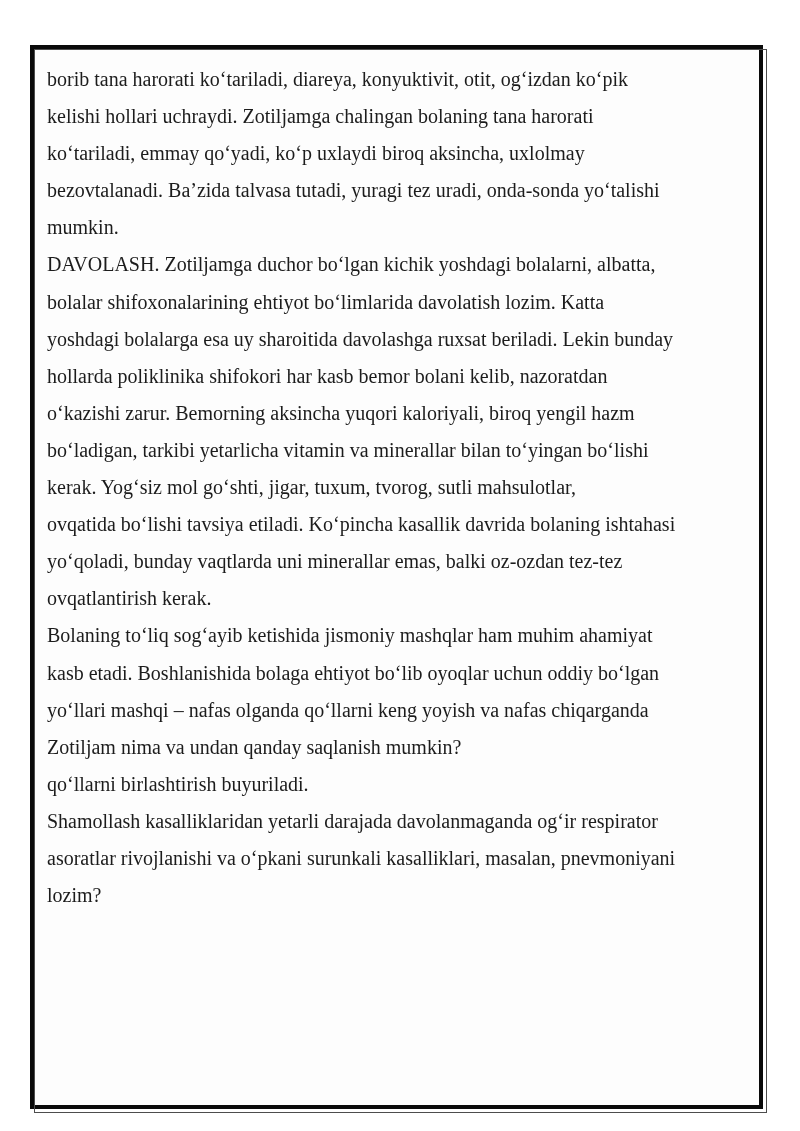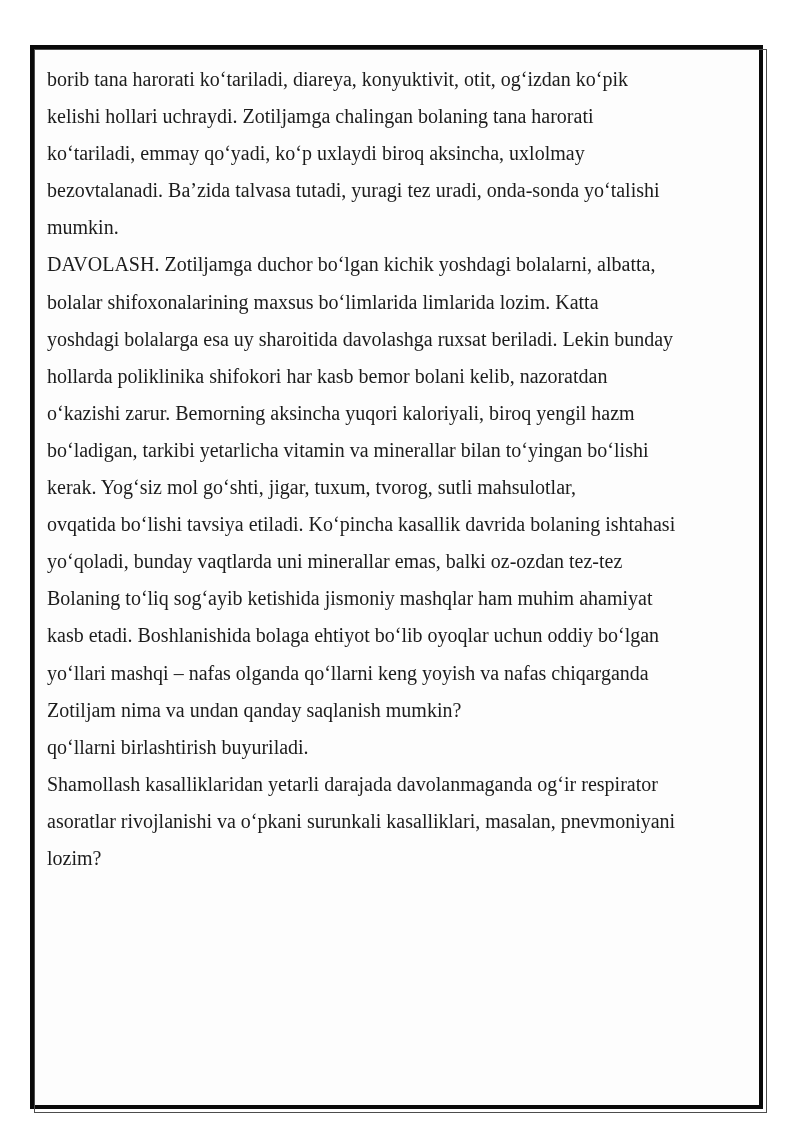--- a/index.html
+++ b/index.html
@@ -54,28 +54,29 @@
 <body style="background: rgb(255, 255, 255);">
 
 <div class="page-frame">
   <div class="document-body">
       <div class="line">borib tana harorati ko‘tariladi, diareya, konyuktivit, otit, og‘izdan ko‘pik</div>
       <div class="line">kelishi hollari uchraydi. Zotiljamga chalingan bolaning tana harorati</div>
       <div class="line">ko‘tariladi, emmay qo‘yadi, ko‘p uxlaydi biroq aksincha, uxlolmay</div>
       <div class="line">bezovtalanadi. Ba’zida talvasa tutadi, yuragi tez uradi, onda-sonda yo‘talishi</div>
       <div class="line">mumkin.</div>
       <div class="line">DAVOLASH. Zotiljamga duchor bo‘lgan kichik yoshdagi bolalarni, albatta,</div>
-      <div class="line">bolalar shifoxonalarining maxsus bo‘limlarida limlarida lozim. Katta</div>
+      <div class="line">bolalar shifoxonalarining ehtiyot bo‘limlarida davolatish lozim. Katta</div>
       <div class="line">yoshdagi bolalarga esa uy sharoitida davolashga ruxsat beriladi. Lekin bunday</div>
       <div class="line">hollarda poliklinika shifokori har kasb bemor bolani kelib, nazoratdan</div>
       <div class="line">o‘kazishi zarur. Bemorning aksincha yuqori kaloriyali, biroq yengil hazm</div>
       <div class="line">bo‘ladigan, tarkibi yetarlicha vitamin va minerallar bilan to‘yingan bo‘lishi</div>
       <div class="line">kerak. Yog‘siz mol go‘shti, jigar, tuxum, tvorog, sutli mahsulotlar,</div>
       <div class="line">ovqatida bo‘lishi tavsiya etiladi. Ko‘pincha kasallik davrida bolaning ishtahasi</div>
       <div class="line">yo‘qoladi, bunday vaqtlarda uni minerallar emas, balki oz-ozdan tez-tez</div>
+      <div class="line">ovqatlantirish kerak.</div>
       <div class="line">Bolaning to‘liq sog‘ayib ketishida jismoniy mashqlar ham muhim ahamiyat</div>
       <div class="line">kasb etadi. Boshlanishida bolaga ehtiyot bo‘lib oyoqlar uchun oddiy bo‘lgan</div>
       <div class="line">yo‘llari mashqi – nafas olganda qo‘llarni keng yoyish va nafas chiqarganda</div>
       <div class="line">Zotiljam nima va undan qanday saqlanish mumkin?</div>
       <div class="line">qo‘llarni birlashtirish buyuriladi.</div>
       <div class="line">Shamollash kasalliklaridan yetarli darajada davolanmaganda og‘ir respirator</div>
       <div class="line">asoratlar rivojlanishi va o‘pkani surunkali kasalliklari, masalan, pnevmoniyani</div>
       <div class="line">lozim?</div>
     </div>
 </div>

